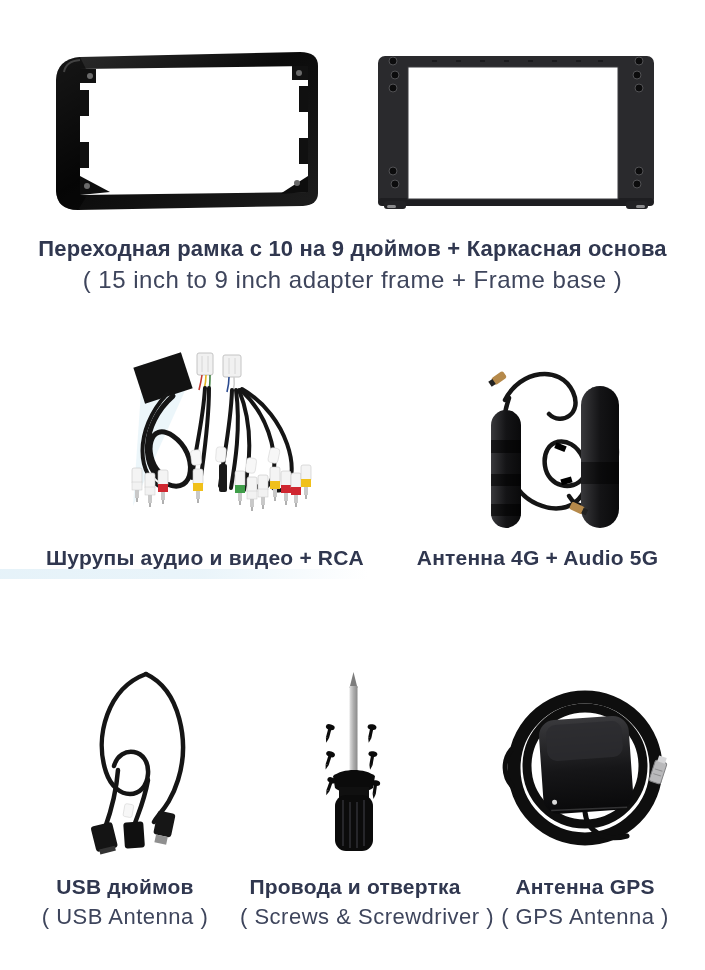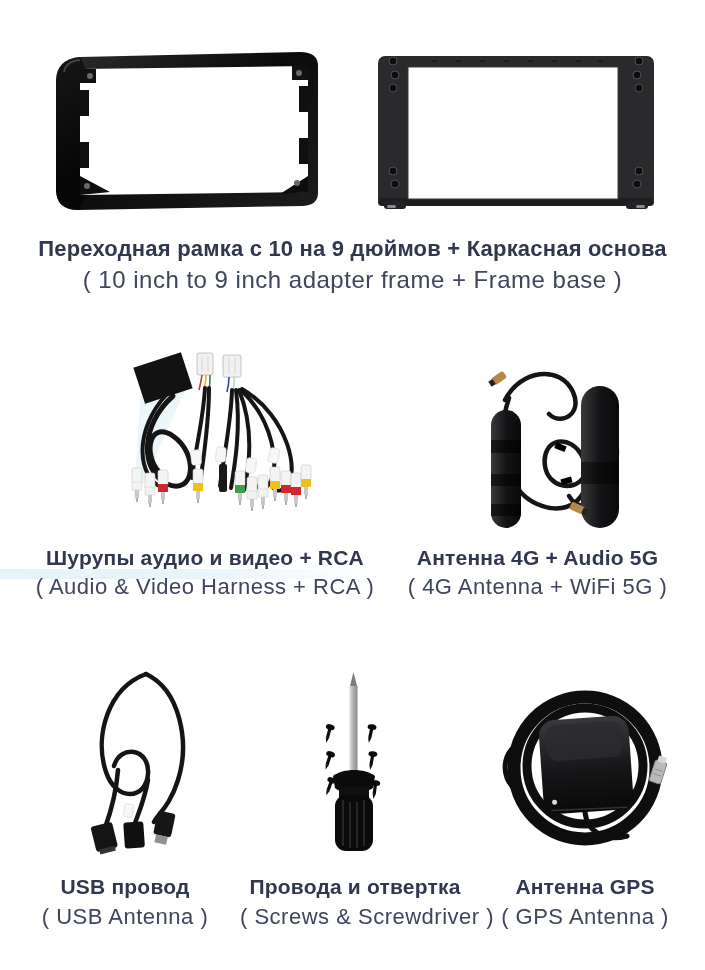--- a/index.html
+++ b/index.html
@@ -103,21 +103,21 @@
       <g>
         <rect x="8" y="147" width="22" height="8" rx="3" fill="#222225"></rect>
         <rect x="250" y="147" width="22" height="8" rx="3" fill="#222225"></rect>
         <rect x="11" y="151" width="9" height="3" rx="1.5" fill="#8a8a8c"></rect>
         <rect x="260" y="151" width="9" height="3" rx="1.5" fill="#8a8a8c"></rect>
       </g>
     </svg>
   </figure>
 
   <div class="cap bold t1" style="left:0;top:224px;width:705px">Переходная рамка с 10 на 9 дюймов + Каркасная основа</div>
-  <div class="cap sub t1s" style="left:0;top:254px;width:705px">( 10 inch to 9 inch adapter frame + Frame base )</div>
+  <div class="cap sub t1s" style="left:0;top:254px;width:705px">( 15 inch to 9 inch adapter frame + Frame base )</div>
 
   <figure class="photo" style="left:103px;top:326px;width:212px;height:198px">
     <svg viewBox="0 0 212 198">
       <polygon points="40,25 86,44 30,168" style="fill:var(--watermark-blue,#d5eaf5)" opacity=".45"></polygon>
       <g transform="translate(60,40) rotate(-18)">
         <rect x="-25" y="-19" width="50" height="38" fill="#121212"></rect>
       </g>
       <g>
         <rect x="94" y="15" width="16" height="22" rx="2" fill="#f1f1f1" stroke="#c4c4c4"></rect>
         <line x1="99" y1="18" x2="99" y2="34" stroke="#d6d6d6"></line>
@@ -256,24 +256,22 @@
         <rect x="-11" y="-3" width="5" height="6" fill="#222"></rect>
       </g>
       <g transform="translate(112,166) rotate(25)">
         <rect x="-7" y="-4" width="14" height="8" rx="2" style="fill:var(--gold-connector,#b5894a)"></rect>
         <rect x="6" y="-3" width="5" height="6" fill="#222"></rect>
       </g>
     </svg>
   </figure>
 
   <div class="cap bold" style="left:15px;top:533px;width:380px">Шурупы аудио и видео + RCA</div>
-  <div class="cap sub" style="left:15px;top:562px;width:380px">( Audio &amp; Video Harness + RCA )</div>
 
   <div class="cap bold" style="left:395px;top:533px;width:285px">Антенна 4G + Audio 5G</div>
-  <div class="cap sub" style="left:395px;top:562px;width:285px">( 4G Antenna + WiFi 5G )</div>
 
   <figure class="photo" style="left:60px;top:650px;width:170px;height:196px">
     <svg viewBox="0 0 170 196">
       <g class="cable" stroke-width="4.5">
         <path d="M86 12 C 48 26, 34 74, 46 110 C 56 140, 86 138, 88 112 C 90 86, 60 82, 54 104"></path>
         <path d="M86 12 C 120 28, 130 80, 118 118 C 110 144, 98 152, 94 160"></path>
         <path d="M58 108 C 56 134, 50 152, 45 166"></path>
         <path d="M88 118 C 84 140, 78 152, 74 164"></path>
       </g>
       <rect class="ferrule" x="64" y="142" width="9" height="13" rx="2" transform="rotate(10 68 148)"></rect>
@@ -373,21 +371,21 @@
       </g>
       <g transform="translate(173,108) rotate(18)">
         <rect x="-6" y="-11" width="12" height="22" rx="2" fill="#b9b9bb" stroke="#828284"></rect>
         <rect x="-4" y="-16" width="8" height="6" fill="#d6d6d8"></rect>
         <line x1="-4" y1="-2" x2="4" y2="-2" stroke="#8d8d8f"></line>
         <line x1="-4" y1="3" x2="4" y2="3" stroke="#8d8d8f"></line>
       </g>
     </svg>
   </figure>
 
-  <div class="cap bold" style="left:10px;top:862px;width:230px">USB провод</div>
+  <div class="cap bold" style="left:10px;top:862px;width:230px">USB дюймов</div>
   <div class="cap sub" style="left:10px;top:892px;width:230px">( USB Antenna )</div>
 
   <div class="cap bold" style="left:240px;top:862px;width:230px">Провода и отвертка</div>
   <div class="cap sub" style="left:240px;top:892px;width:230px">( Screws &amp; Screwdriver )</div>
 
   <div class="cap bold" style="left:470px;top:862px;width:230px">Антенна GPS</div>
   <div class="cap sub" style="left:470px;top:892px;width:230px">( GPS Antenna )</div>
 
 </div>
 

